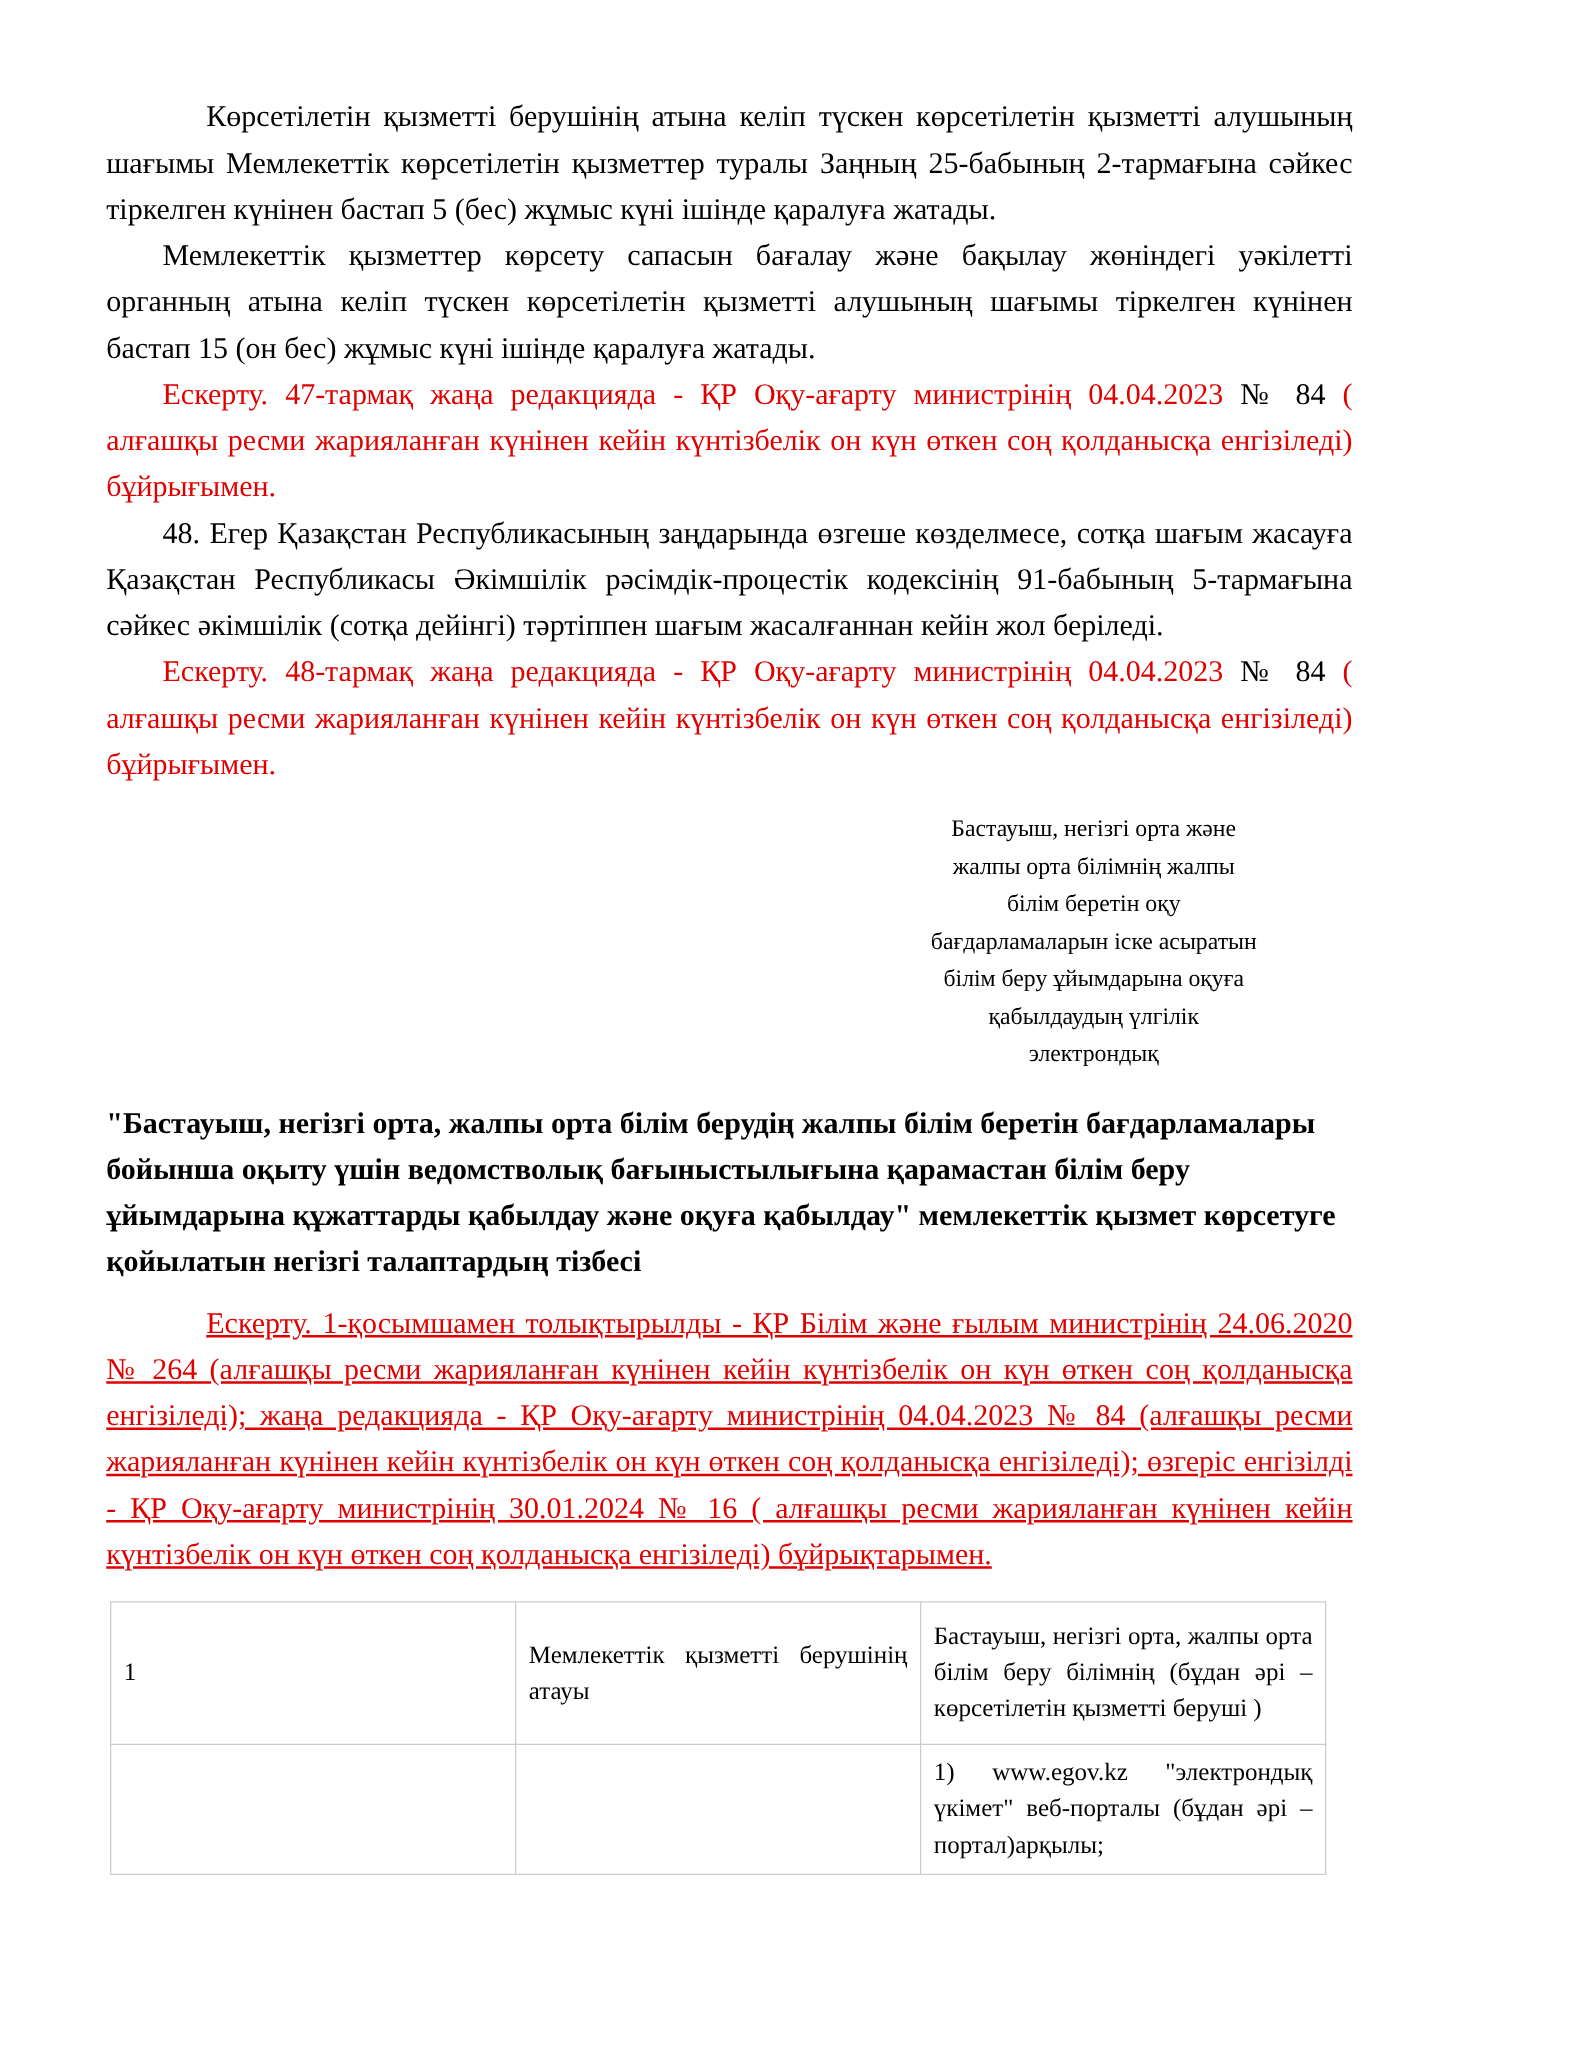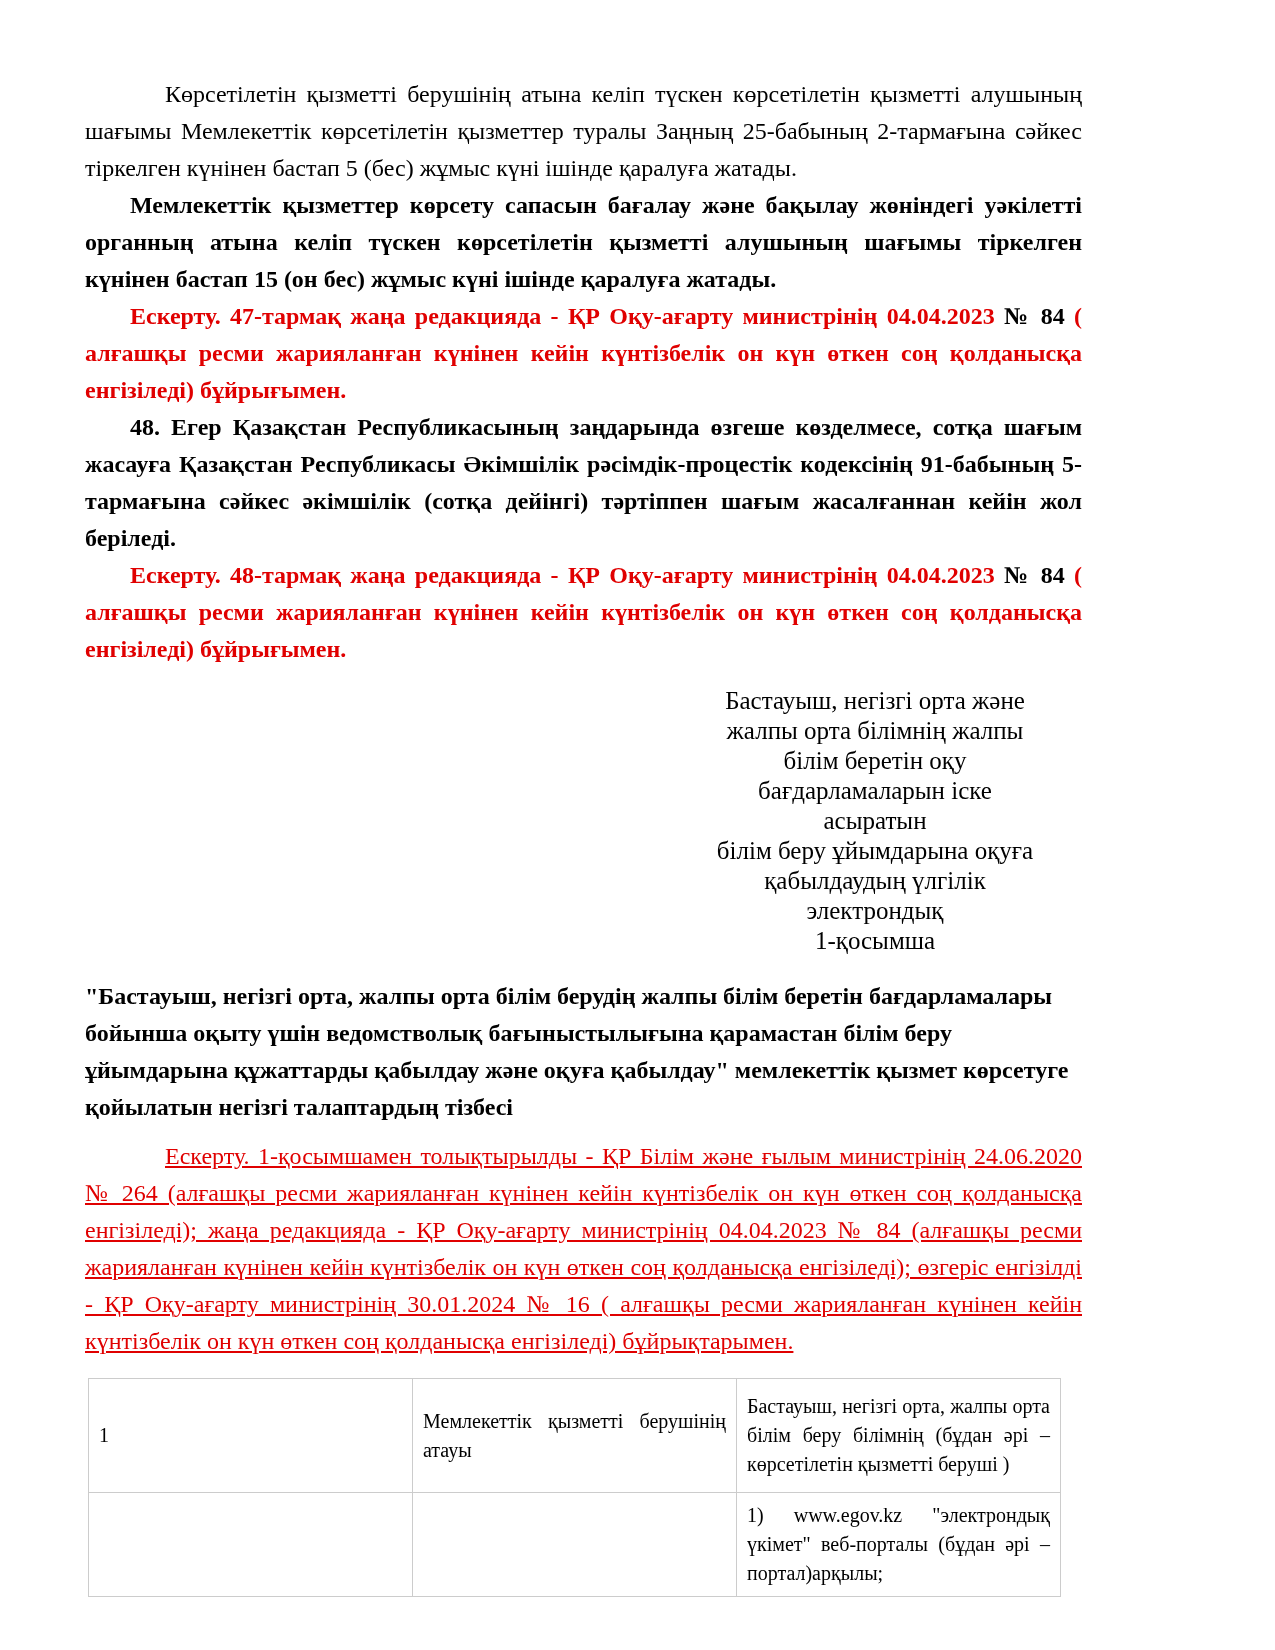--- a/index.html
+++ b/index.html
@@ -21,28 +21,28 @@
     overflow: hidden;
     background: #ffffff;
   }
   p { margin: 0; }
   .body-text {
     font-size: 24px;
     line-height: 37px;
     text-align: justify;
   }
   .indent-lg { text-indent: 80px; }
-  .indent-sm { text-indent: 45px; font-weight: bold; }
+  .indent-sm { text-indent: 45px; }
   .note { color: var(--color-note_red, #e00000); }
   .note .num-black { color: #000000; }
   .appendix {
     margin: 18px 0 0 620px;
     width: 340px;
     text-align: center;
-    font-size: 25px;
+    font-size: 19px;
     line-height: 30px;
   }
   .doc-heading {
     margin: 22px 0 0 0;
     font-weight: bold;
     font-size: 24px;
     line-height: 37px;
     text-align: left;
   }
   .note-appendix {
@@ -85,21 +85,20 @@
   <p class="body-text indent-sm note"><span>Ескерту. 48-тармақ жаңа редакцияда - ҚР Оқу-ағарту министрінің 04.04.2023 </span><span class="num-black">№ 84</span><span> ( алғашқы ресми жарияланған күнінен кейін күнтізбелік он күн өткен соң қолданысқа енгізіледі) бұйрығымен.</span></p>
 
   <div class="appendix">
     <div>Бастауыш, негізгі орта және</div>
     <div>жалпы орта білімнің жалпы</div>
     <div>білім беретін оқу</div>
     <div>бағдарламаларын іске асыратын</div>
     <div>білім беру ұйымдарына оқуға</div>
     <div>қабылдаудың үлгілік</div>
     <div>электрондық</div>
-    <div>1-қосымша</div>
   </div>
 
   <p class="doc-heading">"Бастауыш, негізгі орта, жалпы орта білім берудің жалпы білім беретін бағдарламалары бойынша оқыту үшін ведомстволық бағыныстылығына қарамастан білім беру ұйымдарына құжаттарды қабылдау және оқуға қабылдау" мемлекеттік қызмет көрсетуге қойылатын негізгі талаптардың тізбесі</p>
 
   <p class="body-text note note-appendix">Ескерту. 1-қосымшамен толықтырылды - ҚР Білім және ғылым министрінің 24.06.2020 № 264 (алғашқы ресми жарияланған күнінен кейін күнтізбелік он күн өткен соң қолданысқа енгізіледі); жаңа редакцияда - ҚР Оқу-ағарту министрінің 04.04.2023 № 84 (алғашқы ресми жарияланған күнінен кейін күнтізбелік он күн өткен соң қолданысқа енгізіледі); өзгеріс енгізілді - ҚР Оқу-ағарту министрінің 30.01.2024 № 16 ( алғашқы ресми жарияланған күнінен кейін күнтізбелік он күн өткен соң қолданысқа енгізіледі) бұйрықтарымен.</p>
 
   <table class="req">
     <tbody>
       <tr class="row1">
         <td class="col-num">1</td>

